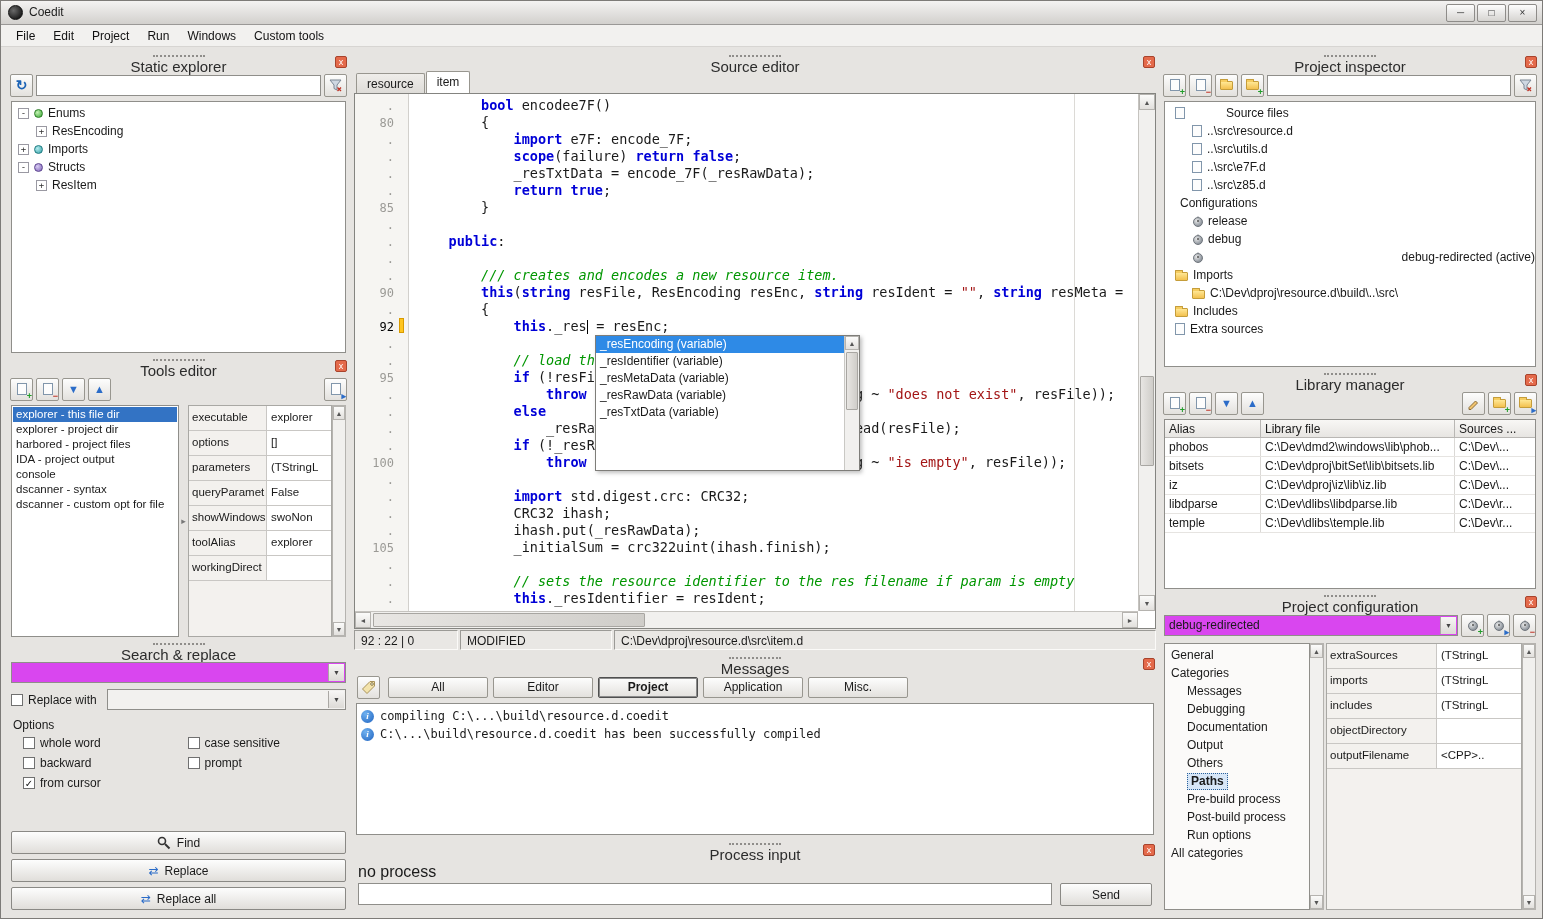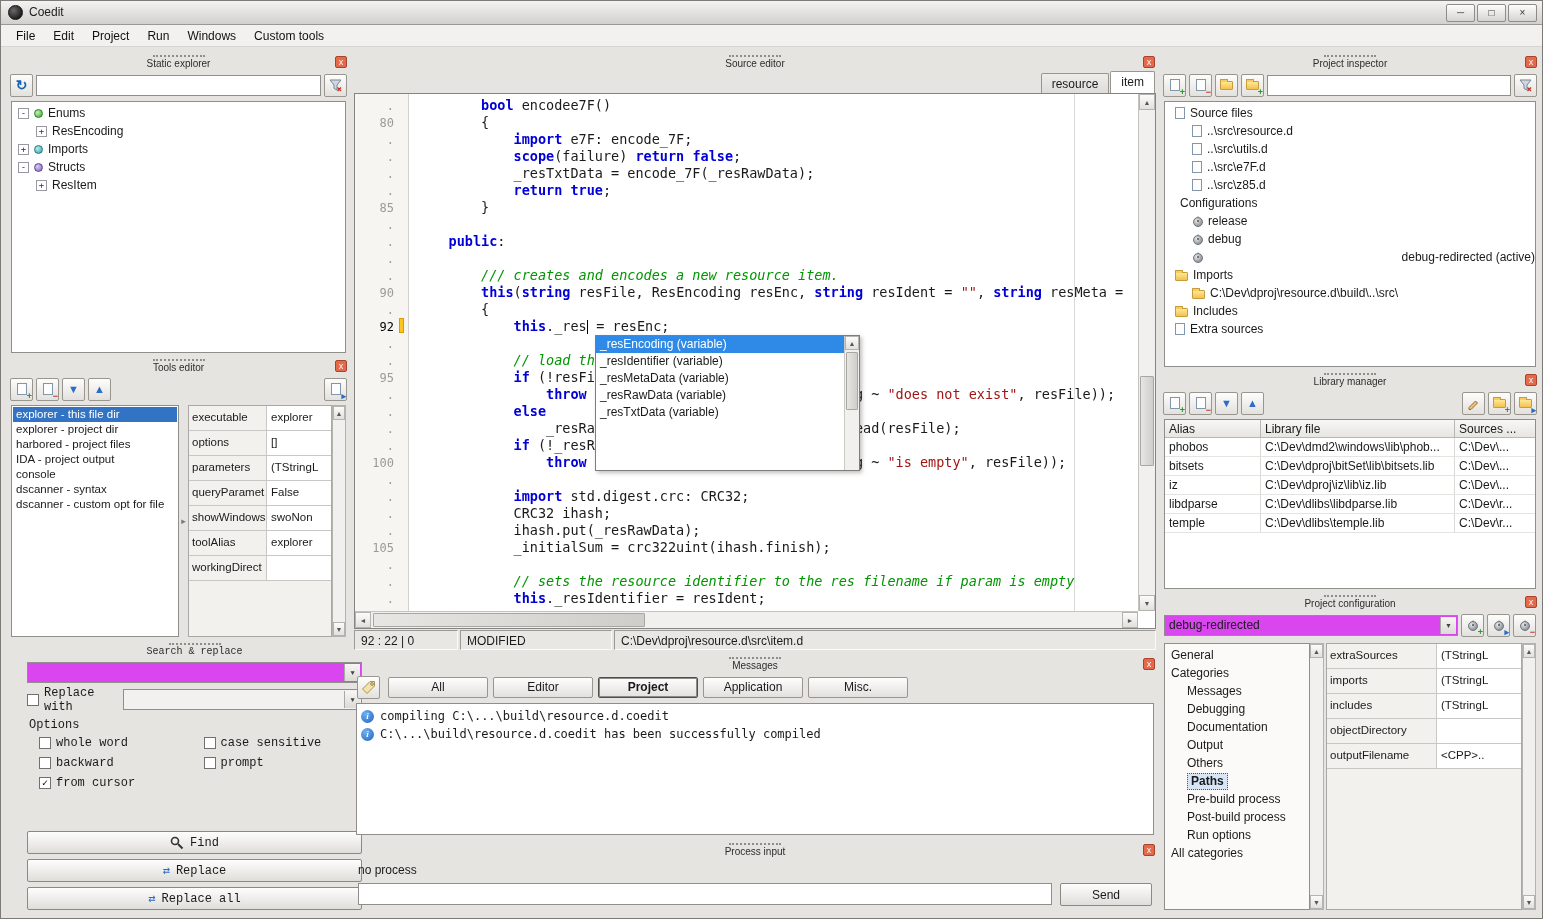--- a/index.html
+++ b/index.html
@@ -17,21 +17,21 @@
     border-radius:2px; text-align:center; line-height:16px; font-size:10px; color:#333; }
 
   .menubar { position:absolute; left:0; top:24px; right:0; height:22px; background:#f2f1ef;
     border-bottom:1px solid #d7d5d2; display:flex; align-items:center; padding-left:6px; }
   .menu-item { padding:3px 9px; font-size:12px; color:#111; }
 
   
   .panel { position:absolute; }
   .panel-header { position:relative; height:18px; }
   .grip { position:absolute; left:50%; top:2px; transform:translateX(-50%); width:52px; border-top:2px dotted #8f8d8a; }
-  .panel-title { text-align:center; font-size:10px; color:#2c2c2c; padding-top:5px; white-space:nowrap; }
+  .panel-title { text-align:center; font-size:15px; color:#2c2c2c; padding-top:5px; white-space:nowrap; }
   .panel-close { position:absolute; right:1px; top:3px; width:12px; height:12px; background:#e46a4b;
     border:1px solid #a8432c; border-radius:2px; color:#fff; font-size:9px; line-height:10px; text-align:center; }
   .panel-body { position:absolute; left:0; right:0; top:18px; bottom:0; }
 
   .sunken { background:#fff; border:1px solid #8f8e8a; }
   .toolbar { display:flex; align-items:center; gap:3px; padding:2px 1px; height:28px; }
   .tbtn { position:relative; width:23px; height:23px; flex:0 0 auto; background:linear-gradient(#fdfdfd,#e3e1dd);
     border:1px solid #98968f; border-radius:2px; display:flex; align-items:center; justify-content:center; }
   .tbtn .ov { position:absolute; right:0; bottom:-1px; font-size:9px; font-weight:bold; line-height:9px; }
   .ov-g { color:#1f9d28; } .ov-r { color:#c03326; } .ov-b { color:#2b6cc8; }
@@ -82,21 +82,21 @@
   .cb-row { display:flex; align-items:center; gap:5px; height:18px; font-size:12px; }
   .cb { width:12px; height:12px; background:#fff; border:1px solid #707070; font-size:10px; line-height:11px; text-align:center; color:#111; flex:0 0 auto; }
   .btn { height:23px; background:linear-gradient(#fdfdfd,#e0ded a); background:linear-gradient(#fdfdfd,#e0deda);
     border:1px solid #8a8985; border-radius:2px; display:flex; align-items:center; justify-content:center; gap:6px; font-size:12px; }
   .combo { position:relative; height:21px; background:#d946ef; border:1px solid #8f8e8a; font-size:12px; padding:2px 20px 0 4px;
     white-space:nowrap; overflow:hidden; }
   .combo .arr { position:absolute; right:1px; top:1px; bottom:1px; width:16px; background:linear-gradient(#f7f6f5,#dcdad6);
     border-left:1px solid #aaa8a4; color:#444; font-size:7px; display:flex; align-items:center; justify-content:center; }
 
   
-  .tabbar { position:absolute; left:0; top:0; right:0; height:22px; display:flex; align-items:flex-end; padding-left:2px;justify-content:flex-end; }
+  .tabbar { position:absolute; left:0; top:0; right:0; height:22px; display:flex; align-items:flex-end; padding-left:2px; }
   .tab { height:20px; padding:3px 10px 0 10px; font-size:12px; background:linear-gradient(#efedea,#dedcd8);
     border:1px solid #98968f; border-bottom:none; border-radius:2px 2px 0 0; margin-right:1px; }
   .tab.active { background:#fff; height:22px; position:relative; z-index:2; }
   .editor-frame { position:absolute; left:0; top:22px; right:0; height:536px; background:#fff; border:1px solid #848480; }
   .code-scroll { position:absolute; left:0; top:0; right:17px; bottom:17px; overflow:hidden; background:#fff; }
   .gutter-bg { position:absolute; left:0; top:0; bottom:0; width:54px; background:#f6f5f2; border-right:1px solid #d2d0cc; }
   .col-ruler { position:absolute; left:719px; top:0; bottom:0; width:1px; background:#dcdad6; }
   .code-line { position:relative; height:17px; white-space:pre; font:13.5px/17px "DejaVu Sans Mono",monospace; }
   .gut { display:inline-block; width:44px; text-align:right; padding-right:5px; color:#9b9a96; font-size:12px; }
   .mark { display:inline-block; width:5px; height:15px; vertical-align:text-top; }
@@ -279,21 +279,21 @@
             </div>
           </div>
         <div class="vscroll" style="width:14px; position:relative; border:1px solid #b5b3af;">
           <div class="sb-btn" style="height:14px;">▲</div>
           <div class="sb-btn" style="height:14px; position:absolute; bottom:0; left:0; right:0;">▼</div>
         </div>
       </div>
     </div>
   </div>
 
-  <div class="panel" style="left:24px; top:640px; width:339px; height:271px;font-family:Liberation Mono, monospace;">
+  <div class="panel" style="left:8px; top:640px; width:339px; height:271px;">
     <div class="panel-header">
       <div class="grip"></div>
       <div class="panel-title">Search &amp; replace</div>
     </div>
     <div class="panel-body" style="display:flex; flex-direction:column; padding:3px 2px 2px 2px;">
       <div class="combo">
         <span></span>
         <span class="arr">▼</span>
       </div>
       <div style="display:flex; align-items:center; gap:4px; margin-top:6px;">
@@ -463,21 +463,21 @@
     </div>
   </div>
 
   <div class="panel" style="left:353px; top:840px; width:802px; height:71px;">
     <div class="panel-header">
       <div class="grip"></div>
       <div class="panel-title">Process input</div>
       <div class="panel-close">x</div>
     </div>
     <div class="panel-body" style="padding:2px 2px 2px 4px;">
-      <div style="height:18px; font-size:12px; padding-top:2px;">no process</div>
+      <div style="height:18px; font-size:16px; padding-top:2px;">no process</div>
       <div style="display:flex; gap:8px; margin-top:4px; padding-right:2px;">
         <input class="txt" style="height: 22px;" value="">
         <div class="btn" style="width:92px;">
             <span>Send</span>
           </div>
       </div>
     </div>
   </div>
 
   <div class="panel" style="left:1161px; top:52px; width:376px; height:316px;">
@@ -505,21 +505,21 @@
           </div>
         <input class="txt" value="" style="">
         <div class="tbtn">
           <svg width="13" height="13">
               <path d="M1 1 H12 L8 6 V11 L5 9.5 V6 Z" fill="#cfd8e2" stroke="#7a8694"></path>
               <path d="M8.5 8.5 L12 12 M12 8.5 L8.5 12" stroke="#c03326" stroke-width="1.4"></path>
             </svg>
         </div>
       </div>
       <div class="sunken" style="position:absolute; left:2px; right:2px; top:30px; bottom:2px; overflow:hidden; padding:2px 0 0 8px;">
-          <div class="tree-row" style="padding-left: 2px;">
+          <div class="tree-row" style="padding-left: 2px; gap: 36px;">
             <span class="ic ic-doc"></span>
             <span>Source files</span>
           </div>
           <div class="tree-row" style="padding-left: 19px;">
             <span class="ic ic-doc"></span>
             <span>..\src\resource.d</span>
           </div>
           <div class="tree-row" style="padding-left: 19px;">
             <span class="ic ic-doc"></span>
             <span>..\src\utils.d</span>

